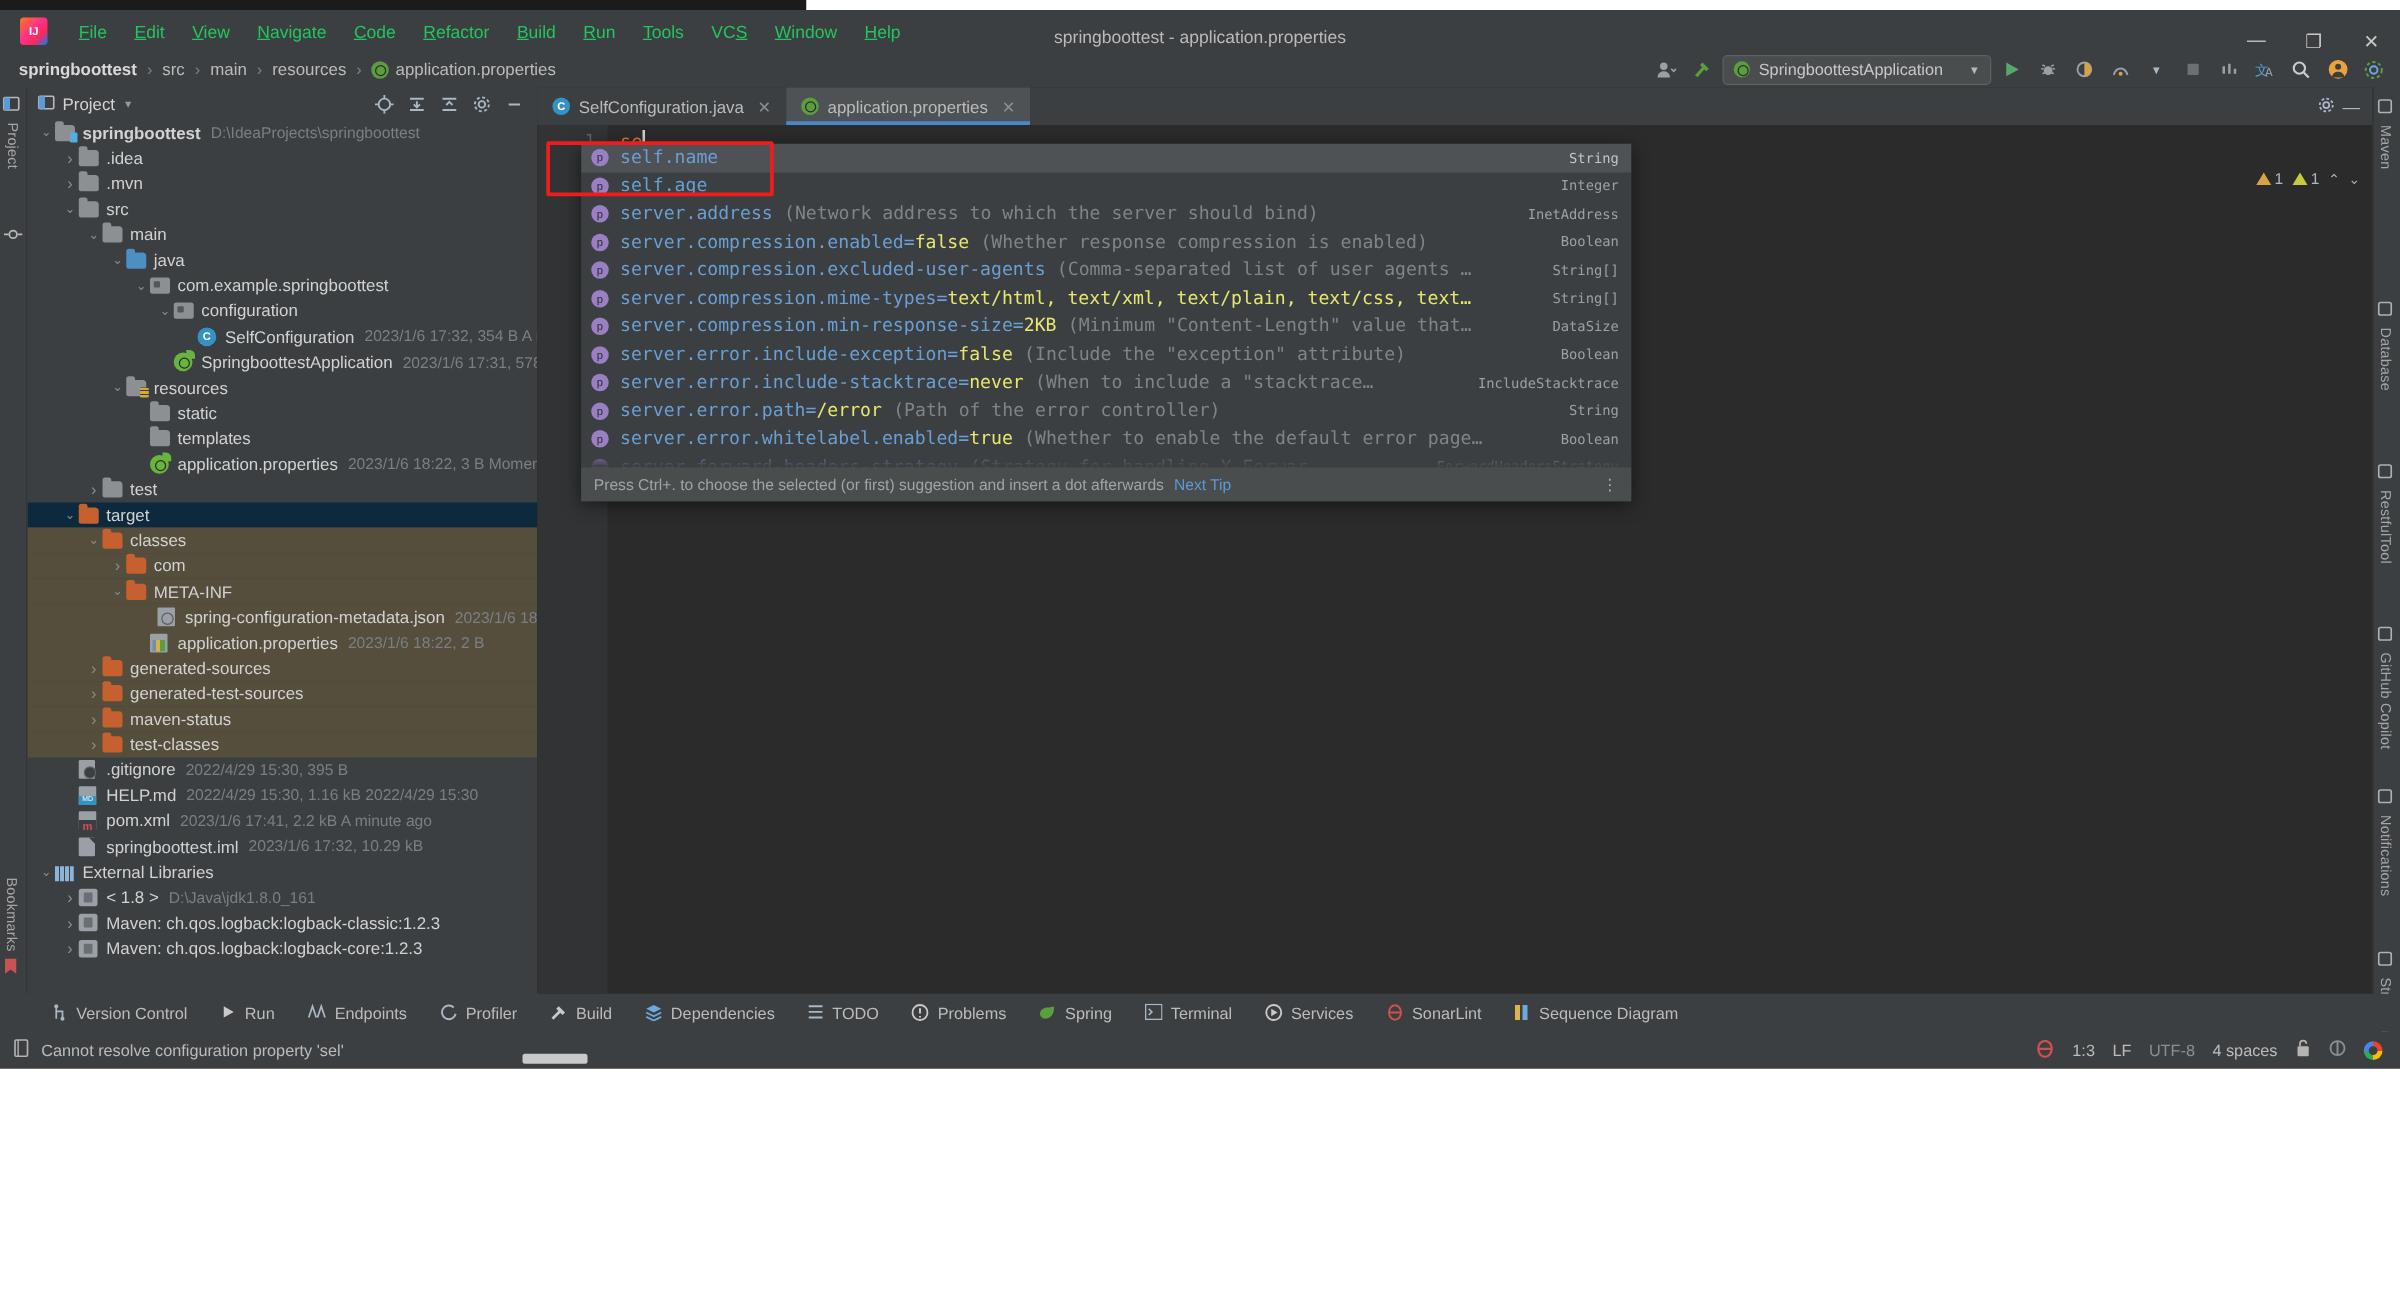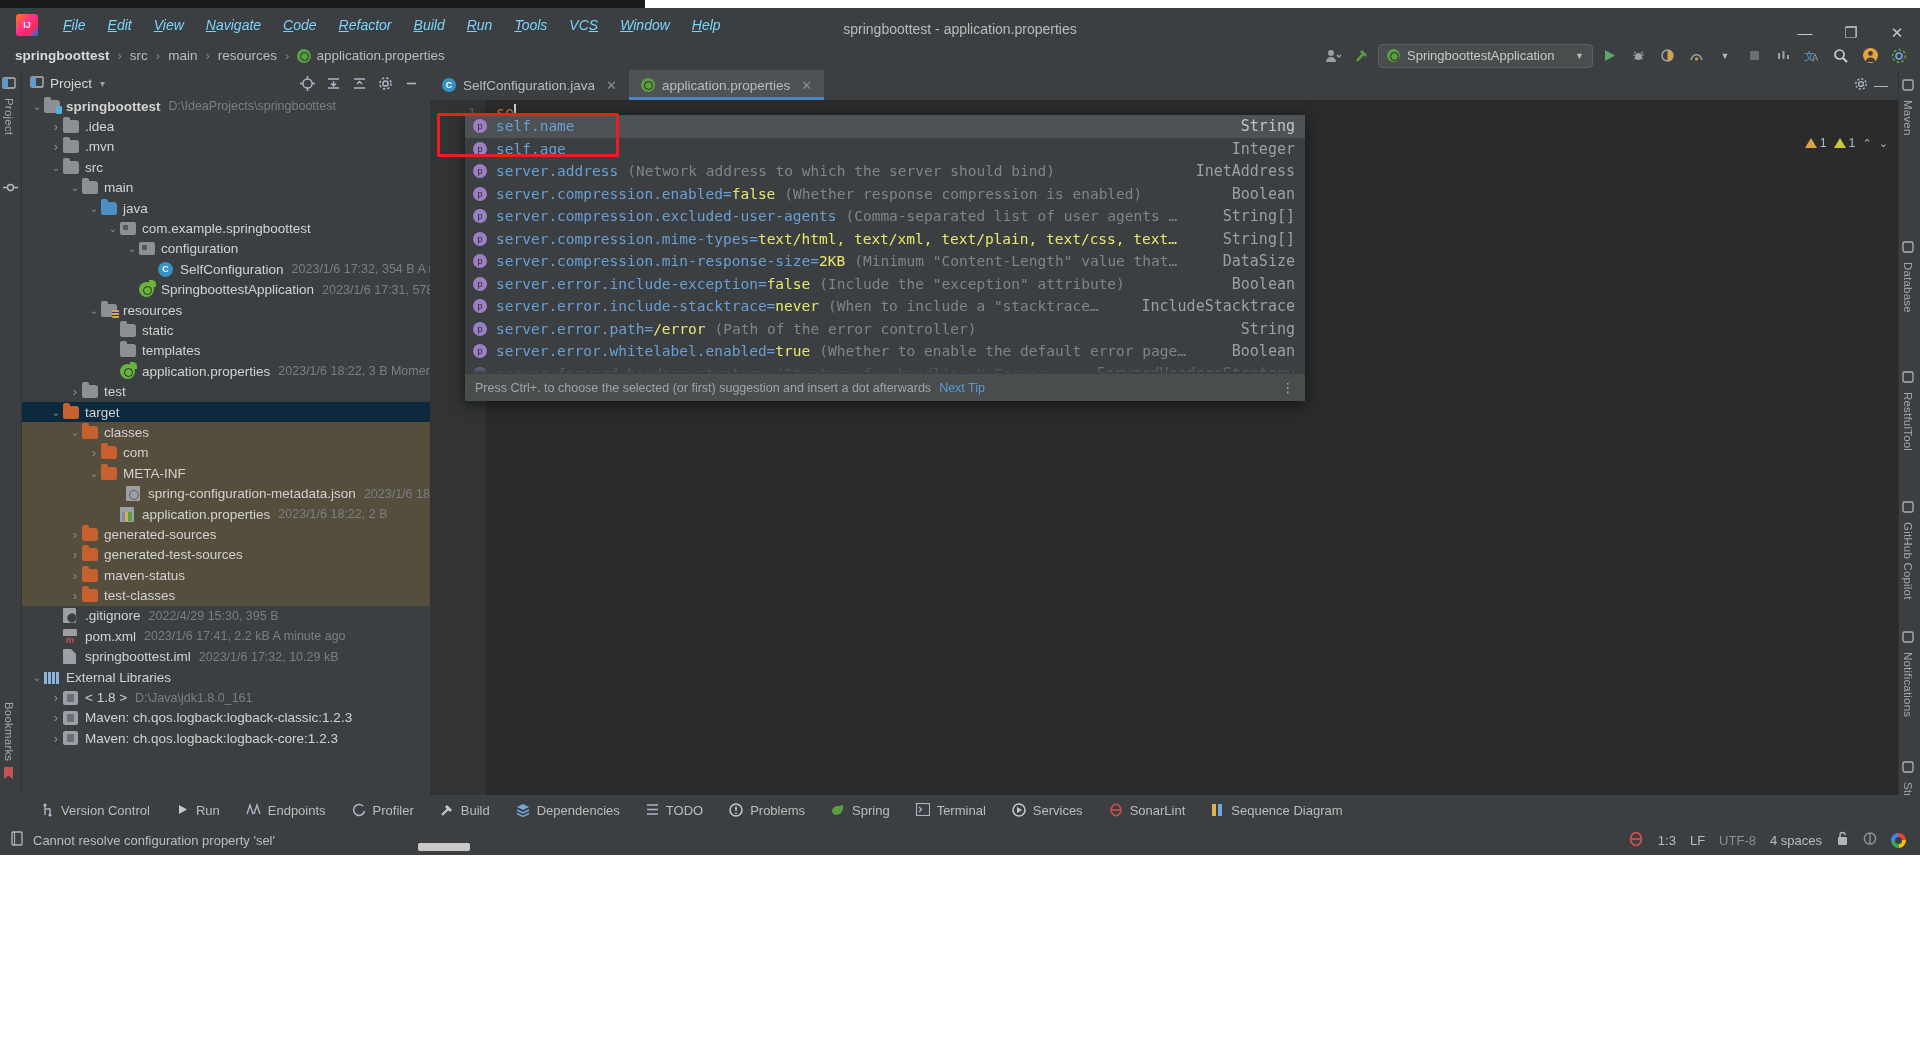--- a/index.html
+++ b/index.html
@@ -12,21 +12,21 @@
   .topstrip .white { position:absolute; left:645px; top:0; width:1275px; height:8px; background:#ffffff; }
 
   .titlebar { position:absolute; left:0; top:8px; width:1920px; height:33px; background:#3c3f41;
               display:flex; align-items:center; }
   .ijlogo { width:22px; height:22px; margin-left:16px; margin-right:14px; border-radius:3px;
             background:linear-gradient(135deg,#f97a12 0%,#ff318c 45%,#fe2857 70%,#007efc 100%);
             position:relative; }
   .ijlogo:after { content:"IJ"; position:absolute; left:0; top:0; right:0; bottom:0; color:#fff;
             font-size:9px; font-weight:bold; display:flex; align-items:center; justify-content:center; }
   .menubar { display:flex; align-items:center; gap:0px; }
-  .menubar .mi { padding:4px 11px; color:#7dd3fc; font-size:14px; cursor:default;font-style:italic; }
+  .menubar .mi { padding:4px 11px; color:#22c55e; font-size:14px; cursor:default; }
   .menubar .mi u { text-decoration:underline; }
   .wintitle { position:absolute; left:0; right:0; top:13px; text-align:center; font-size:14px;
               color:#bbbbbb; pointer-events:none; }
   .wincontrols { position:absolute; right:0; top:8px; height:33px; display:flex; align-items:center; }
   .wincontrols div { width:46px; height:33px; display:flex; align-items:center; justify-content:center;
               color:#c8c8c8; font-size:15px; }
 
   
   .navbar { position:absolute; left:0; top:41px; width:1920px; height:29px; background:#3c3f41;
             display:flex; align-items:center; }
@@ -130,21 +130,21 @@
            box-shadow:0 3px 14px rgba(0,0,0,.55); }
   .plist { position:absolute; left:0; top:0; width:840px; height:259px; overflow:hidden; background:#3c3f41; }
   .prow { height:22.5px; display:flex; align-items:center; font-family:"DejaVu Sans Mono", monospace;
           font-size:14.5px; padding-left:8px; white-space:nowrap; position:relative; }
   .prow.sel { background:#4e5254; }
   .pico { width:14px; height:14px; border-radius:50%; background:#9b7fc4; color:#2b2b2b; font-size:9px;
           display:flex; align-items:center; justify-content:center; margin-right:9px; flex:none; font-family:"Liberation Sans",sans-serif;}
   .pkey { color:#6a9fd4; }
   .pval { color:#e8e86b; }
   .pdesc { color:#7e8589; margin-left:9px; overflow:hidden; }
-  .ptype { position:absolute; right:10px; color:#9aa0a4; font-family:"DejaVu Sans Mono", monospace; font-size:15px; }
+  .ptype { position:absolute; right:10px; color:#9aa0a4; font-family:"DejaVu Sans Mono", monospace; font-size:11px; }
   .prow.sel .ptype { color:#bfc5c9; }
   .pfade { position:absolute; left:0; bottom:27px; width:840px; height:14px;
            background:linear-gradient(transparent,#3c3f41); }
   .phint { position:absolute; left:0; bottom:0; width:840px; height:27px; background:#4a4d4e;
            display:flex; align-items:center; padding:0 10px; font-size:12.5px; color:#a0a4a7; font-family:"Liberation Sans",sans-serif;}
   .phint .nexttip { color:#5b9bd5; margin-left:8px;text-align:center; }
   .phint .dots { margin-left:auto; color:#b0b0b0; letter-spacing:1px; }
   .redbox { position:absolute; left:437px; top:113px; width:182px; height:44px; border:3px solid #ef1c1c; border-radius:2px; z-index:6; }
 
   
@@ -554,20 +554,28 @@
           <span class="arw"></span>
           <span class="ico" style="display: flex; align-items: center;">
             <span class="gitico"></span>
           </span>
           <span class="nm">.gitignore</span>
           <span class="meta">2022/4/29 15:30, 395 B</span>
         </div>
         <div class="row" style="padding-left: 27px;">
           <span class="arw"></span>
           <span class="ico" style="display: flex; align-items: center;">
+            <span class="mdico"></span>
+          </span>
+          <span class="nm">HELP.md</span>
+          <span class="meta">2022/4/29 15:30, 1.16 kB 2022/4/29 15:30</span>
+        </div>
+        <div class="row" style="padding-left: 27px;">
+          <span class="arw"></span>
+          <span class="ico" style="display: flex; align-items: center;">
             <span class="xmlico"></span>
           </span>
           <span class="nm">pom.xml</span>
           <span class="meta">2023/1/6 17:41, 2.2 kB A minute ago</span>
         </div>
         <div class="row" style="padding-left: 27px;">
           <span class="arw"></span>
           <span class="ico" style="display: flex; align-items: center;">
             <span class="fileico"></span>
           </span>

